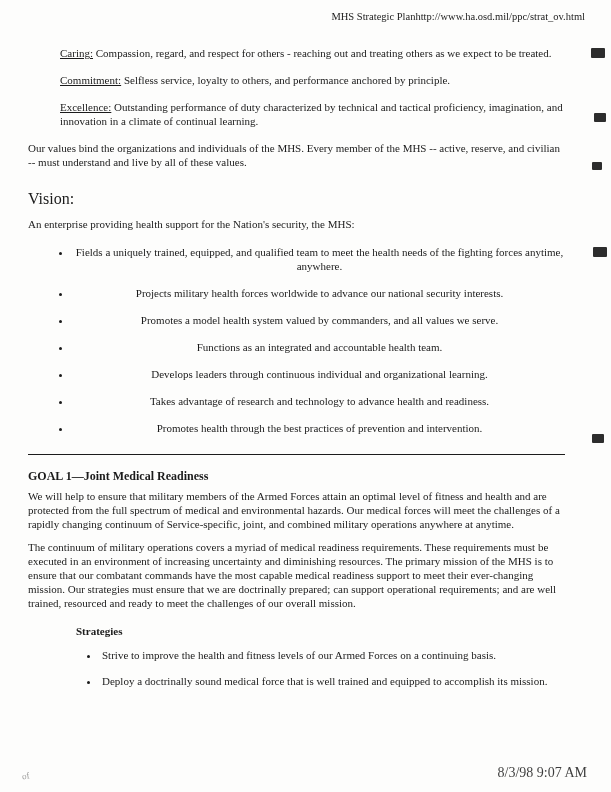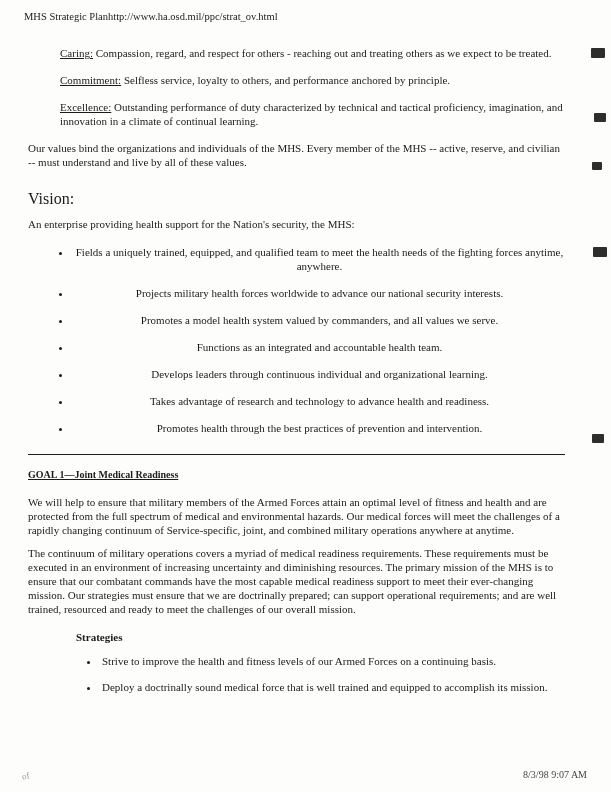--- a/index.html
+++ b/index.html
@@ -10,54 +10,54 @@
     background:#fdfdfc;
     color:#1b1b1b;
     font-family:"Liberation Serif", serif;
     font-size:11px;
     line-height:1.27;
     overflow:hidden;
     box-sizing:border-box;
   }
   .print-header {
     display:flex;
-    justify-content:flex-start;
+    justify-content:flex-end;
     align-items:baseline;
     padding:10px 26px 0 24px;
     font-size:10.5px;
   }
   .content { padding:0 46px 0 28px; margin-top:24px; }
 
   .value-item { margin:0 0 13px 32px; }
   .term { text-decoration:underline; }
   .values-summary { margin:13px 0 0; }
 
   .vision-heading { font-weight:normal; font-size:16px; margin:19px 0 9px; }
   .vision-intro { margin:0 0 12px; }
   ul.vision-list { list-style-type:disc; margin:14px 0 18px; padding-left:44px; }
   ul.vision-list li { margin-bottom:13px; padding-left:2px;text-align:center; }
 
   .rule { border-top:1.5px solid #1c1c1c; margin:8px 0 3px; }
   .section-box { border:1.5px solid #1c1c1c; padding:3px 8px 5px; }
   .section-title { font-size:18px; font-weight:bold; font-style:italic; letter-spacing:0.2px; }
 
-  .goal-heading { font-size:10px; font-weight:bold; margin:14px 0 14px;text-decoration:underline; }
+  .goal-heading { font-size:12px; font-weight:bold; margin:14px 0 6px; }
   .goal-p { margin:0 0 9px; }
 
   .strategies-label { font-weight:bold; margin:14px 0 10px 48px;font-family:Liberation Serif, serif; }
   ul.strategies-list { list-style-type:disc; margin:0; padding-left:72px; }
   ul.strategies-list li { margin-bottom:12px; padding-left:2px; }
 
   .footer-left {
     position:absolute; left:22px; bottom:10px;
     font-size:9px; opacity:.45; transform:rotate(-10deg);
   }
   .footer-right {
     position:absolute; right:24px; bottom:10px;
-    font-size:10px; opacity:.85;text-align:right;
+    font-size:14px; opacity:.85;text-align:right;
   }
   .artifact {
     position:absolute;
     background:#161616;
     border-radius:1px;
     opacity:.9;
   }
 </style>
 </head>
 <body>

